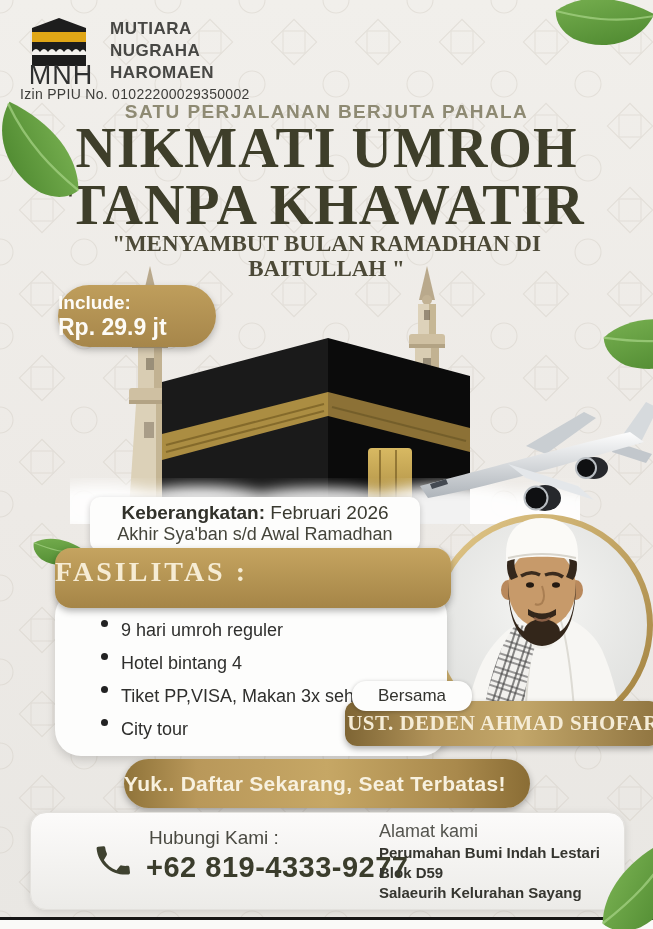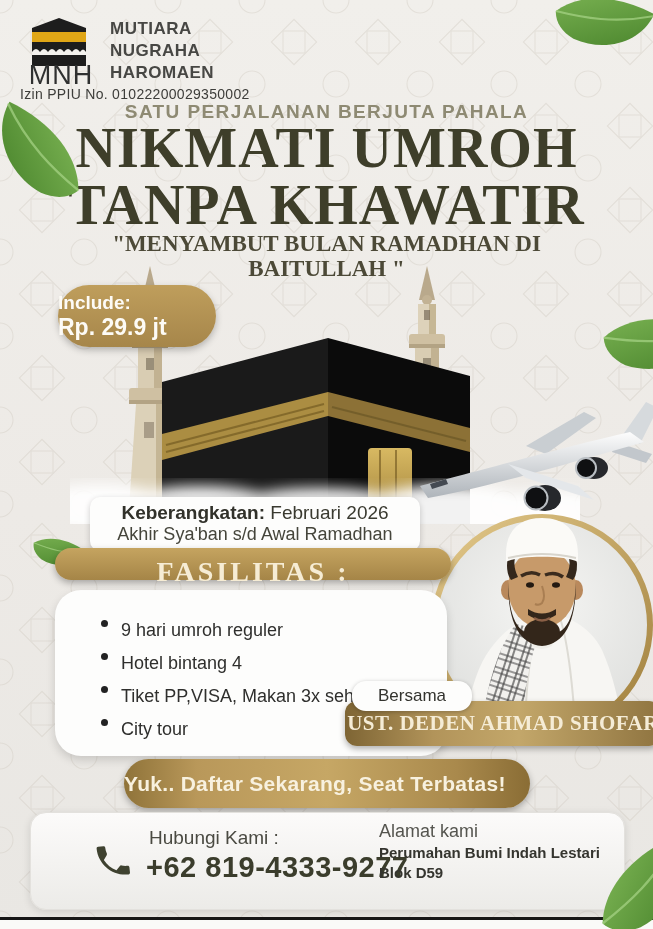--- a/index.html
+++ b/index.html
@@ -45,23 +45,23 @@
   .portrait{left:424px;top:492px;z-index:3}
 
   
   .departure{left:90px;top:497px;width:330px;min-height:54px;background:#fdfdfc;z-index:4;
     border-radius:10px;box-shadow:0 2px 6px rgba(0,0,0,.2);text-align:center;padding:5px 8px 6px}
   .departure .l1{font-size:19px;color:#3a3a30}
   .departure .l1 b{font-weight:800;color:#31312a}
   .departure .l2{font-size:18px;color:#45453b}
 
   
-  .fas-banner{left:55px;top:548px;width:396px;height:32px;border-radius:24px;z-index:5;
+  .fas-banner{left:55px;top:548px;width:396px;height:60px;border-radius:16px;z-index:5;
     background:linear-gradient(180deg,#c5a460,#a58547);box-shadow:0 3px 7px rgba(0,0,0,.3);
-    text-align:center;line-height:48px;font-family:"Liberation Serif",serif;font-weight:700;
+    line-height:48px;font-family:"Liberation Serif",serif;font-weight:700;
     font-size:28px;letter-spacing:3px;color:#f6ecd4}
   .fas-card{left:55px;top:590px;width:392px;height:166px;background:#fdfdfc;border-radius:26px;
     z-index:4;box-shadow:0 4px 10px rgba(0,0,0,.15);padding:30px 0 0 46px}
   .fas-card li{list-style:none;font-size:18px;color:#2f2f2d;margin-bottom:12px;display:flex;align-items:flex-start}
   .dot{width:7px;height:7px;border-radius:50%;background:#222;margin-right:13px;flex:0 0 auto}
 
   
   .bersama{left:352px;top:681px;width:120px;height:30px;background:#fdfdfc;border-radius:14px;
     z-index:6;box-shadow:0 1px 4px rgba(0,0,0,.25);text-align:center;line-height:30px;
     font-size:17px;color:#33332e}
@@ -326,20 +326,21 @@
   <div class="abs contact">
     <svg class="phone-icon" width="40" height="40" viewBox="0 0 24 24" style="transform:rotate(-6deg)">
       <path d="M6.6 10.8c1.5 3 3.9 5.4 6.9 6.9l2.3-2.3c.3-.3.7-.4 1-.2 1.1.4 2.3.6 3.6.6.6 0 1 .4 1 1V20c0 .6-.4 1-1 1C10.8 21 3 13.2 3 3.6 3 3 3.4 2.6 4 2.6h3.2c.6 0 1 .4 1 1 0 1.2.2 2.4.6 3.6.1.3 0 .7-.2 1L6.6 10.8z" fill="#3f4230"></path>
     </svg>
     <div class="contact-label">Hubungi Kami :</div>
     <div class="phone-number">+62 819-4333-9277</div>
     <div class="addr-title">Alamat kami</div>
     <div class="addr">
       <div>Perumahan Bumi Indah Lestari</div>
       <div>Blok D59</div>
+      <div>Salaeurih Kelurahan Sayang</div>
     </div>
   </div>
 
   <div class="abs price-badge">
     <div class="price-label">Include:</div>
     <div class="price-value">Rp. 29.9 jt</div>
   </div>
 
   <svg class="abs leaf leaf-tr" viewBox="0 0 100 60">
     <path d="M2,30 C20,8 55,0 95,10 C90,38 60,58 25,52 C12,48 4,40 2,30 Z" fill="url(#leafGrad)"></path>

